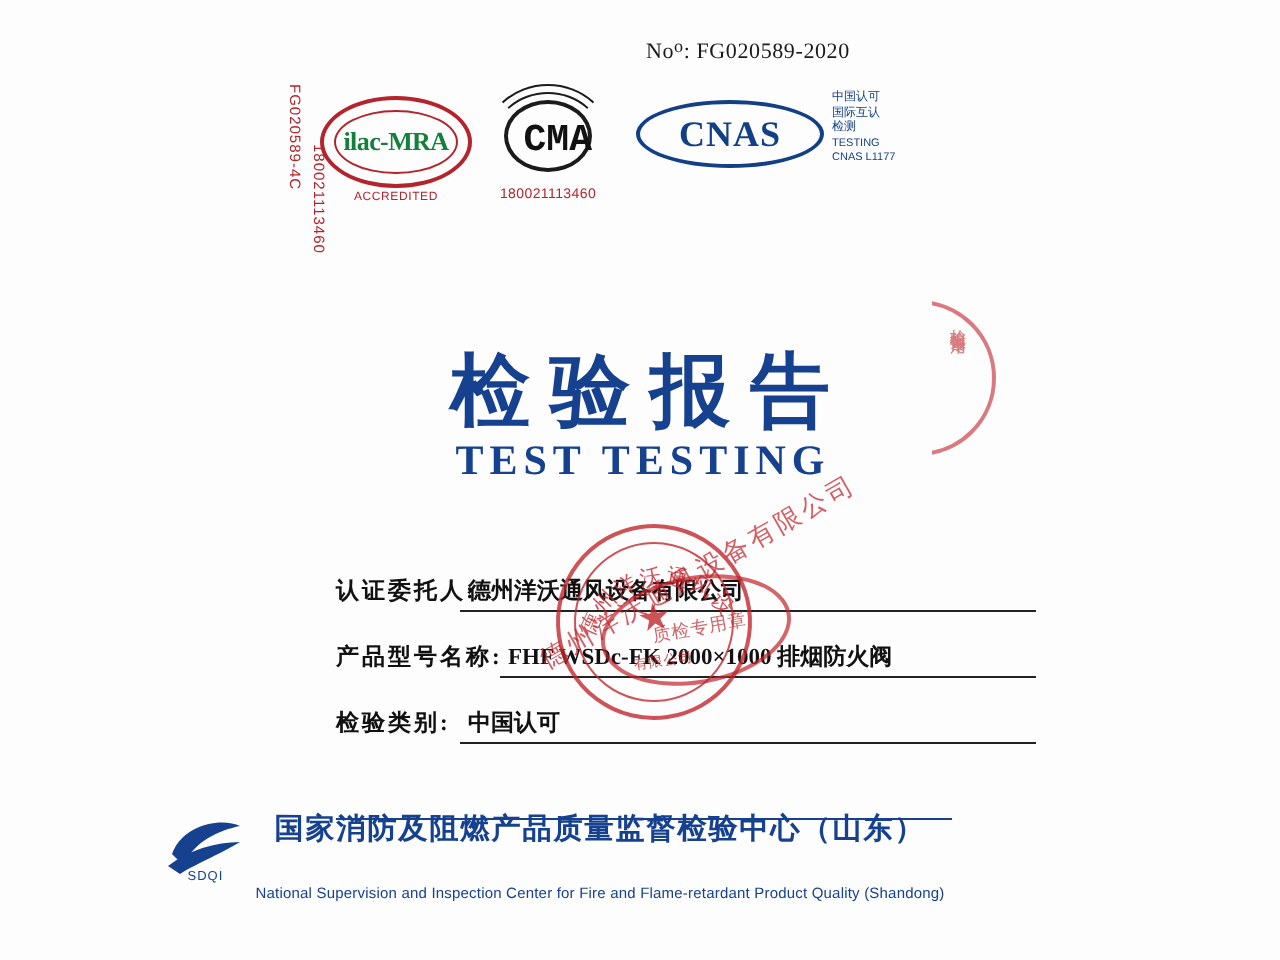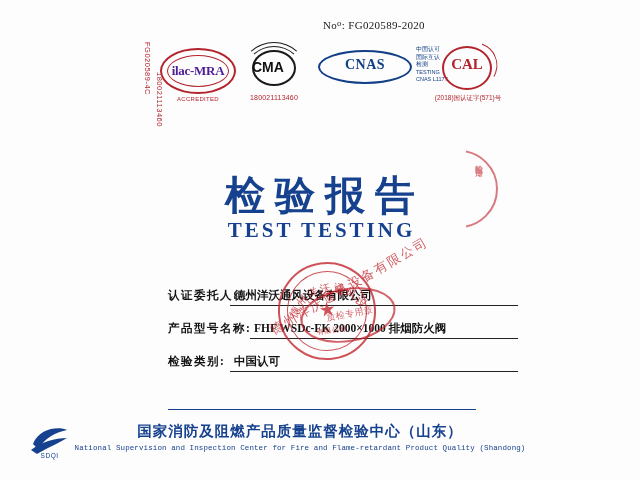--- a/index.html
+++ b/index.html
@@ -94,21 +94,21 @@
     border-radius: 50%;
     box-sizing: border-box;
   }
   .ilac-text {
     position: absolute;
     left: 0; top: 19px;
     width: 76px;
     text-align: center;
     font-size: 13px;
     font-weight: bold;
-    color: #4c1d95;
+    color: #15803d;
     font-family: "Liberation Serif", serif;
     letter-spacing: -0.3px;
   }
   .ilac-sub {
     position: absolute;
     left: 0; top: 52px;
     width: 76px;
     text-align: center;
     font-size: 6px;
     color: #b3242c;
@@ -127,24 +127,24 @@
     left: 10px; top: 4px;
     width: 44px; height: 36px;
     border: 2px solid #1b1b1b;
     border-radius: 50%;
     box-sizing: border-box;
   }
   .cma-label {
     position: absolute;
     left: 10px; top: 13px;
     width: 44px;
-    text-align: left;
-    font-size: 14px;
-    font-weight: bold;
-    font-family: Liberation Sans, sans-serif;
+    text-align: right;
+    font-size: 19px;
+    font-weight: bold;
+    font-family: Liberation Mono, monospace;
     color: #111;
   }
   .cma-arc {
     position: absolute;
     border: 1.5px solid #1b1b1b;
     border-radius: 50%;
     border-color: #1b1b1b transparent transparent transparent;
     box-sizing: border-box;
   }
   .cma-arc.a1 { left: 4px;  top: 0px;  width: 56px; height: 50px; }
@@ -167,21 +167,21 @@
     width: 94px; height: 34px;
     border: 2.5px solid #123f86;
     border-radius: 50%;
     box-sizing: border-box;
   }
   .cnas-text {
     position: absolute;
     left: 0; top: 13px;
     width: 94px;
     text-align: center;
-    font-size: 14px;
+    font-size: 18px;
     font-weight: bold;
     color: #123f86;
     font-family: "Liberation Serif", serif;
     letter-spacing: 0.5px;
   }
   .cnas-side {
     position: absolute;
     left: 98px; top: 2px;
     font-size: 6px;
     line-height: 7.5px;
@@ -448,24 +448,24 @@
     letter-spacing: 0.5px;
   }
   .footer-cn {
     font-size: 14.5px;
     font-weight: bold;
     color: #16418f;
     font-family: "Liberation Serif", serif;
     letter-spacing: 1px;
   }
   .footer-en {
-    margin-top: 3px;
+    margin-top: 18px;
     font-size: 7.5px;
     color: #16418f;
-    font-family: Liberation Mono, monospace;
+    font-family: Liberation Sans, sans-serif;
     letter-spacing: 0.1px;
     text-align: right;
   }
 </style>
 </head>
 <body>
 
 <div class="page">
 
   <div class="report-no">
@@ -499,26 +499,20 @@
       <div class="cnas-text">CNAS</div>
       <div class="cnas-side">
         <div>中国认可</div>
         <div>国际互认</div>
         <div>检测</div>
         <div class="en">TESTING</div>
         <div class="en">CNAS L1177</div>
       </div>
     </div>
 
-    <div class="logo logo-cal">
-      <div class="cal-sweep"></div>
-      <div class="cal-circle"></div>
-      <div class="cal-text">CAL</div>
-      <div class="cal-code">(2018)国认证字(571)号</div>
-    </div>
 
   </div>
 
   <div class="title-cn">检验报告</div>
   <div class="title-en">TEST TESTING</div>
 
   <div class="fields">
 
     <div class="field-row">
       <div class="field-label">认证委托人:</div>

